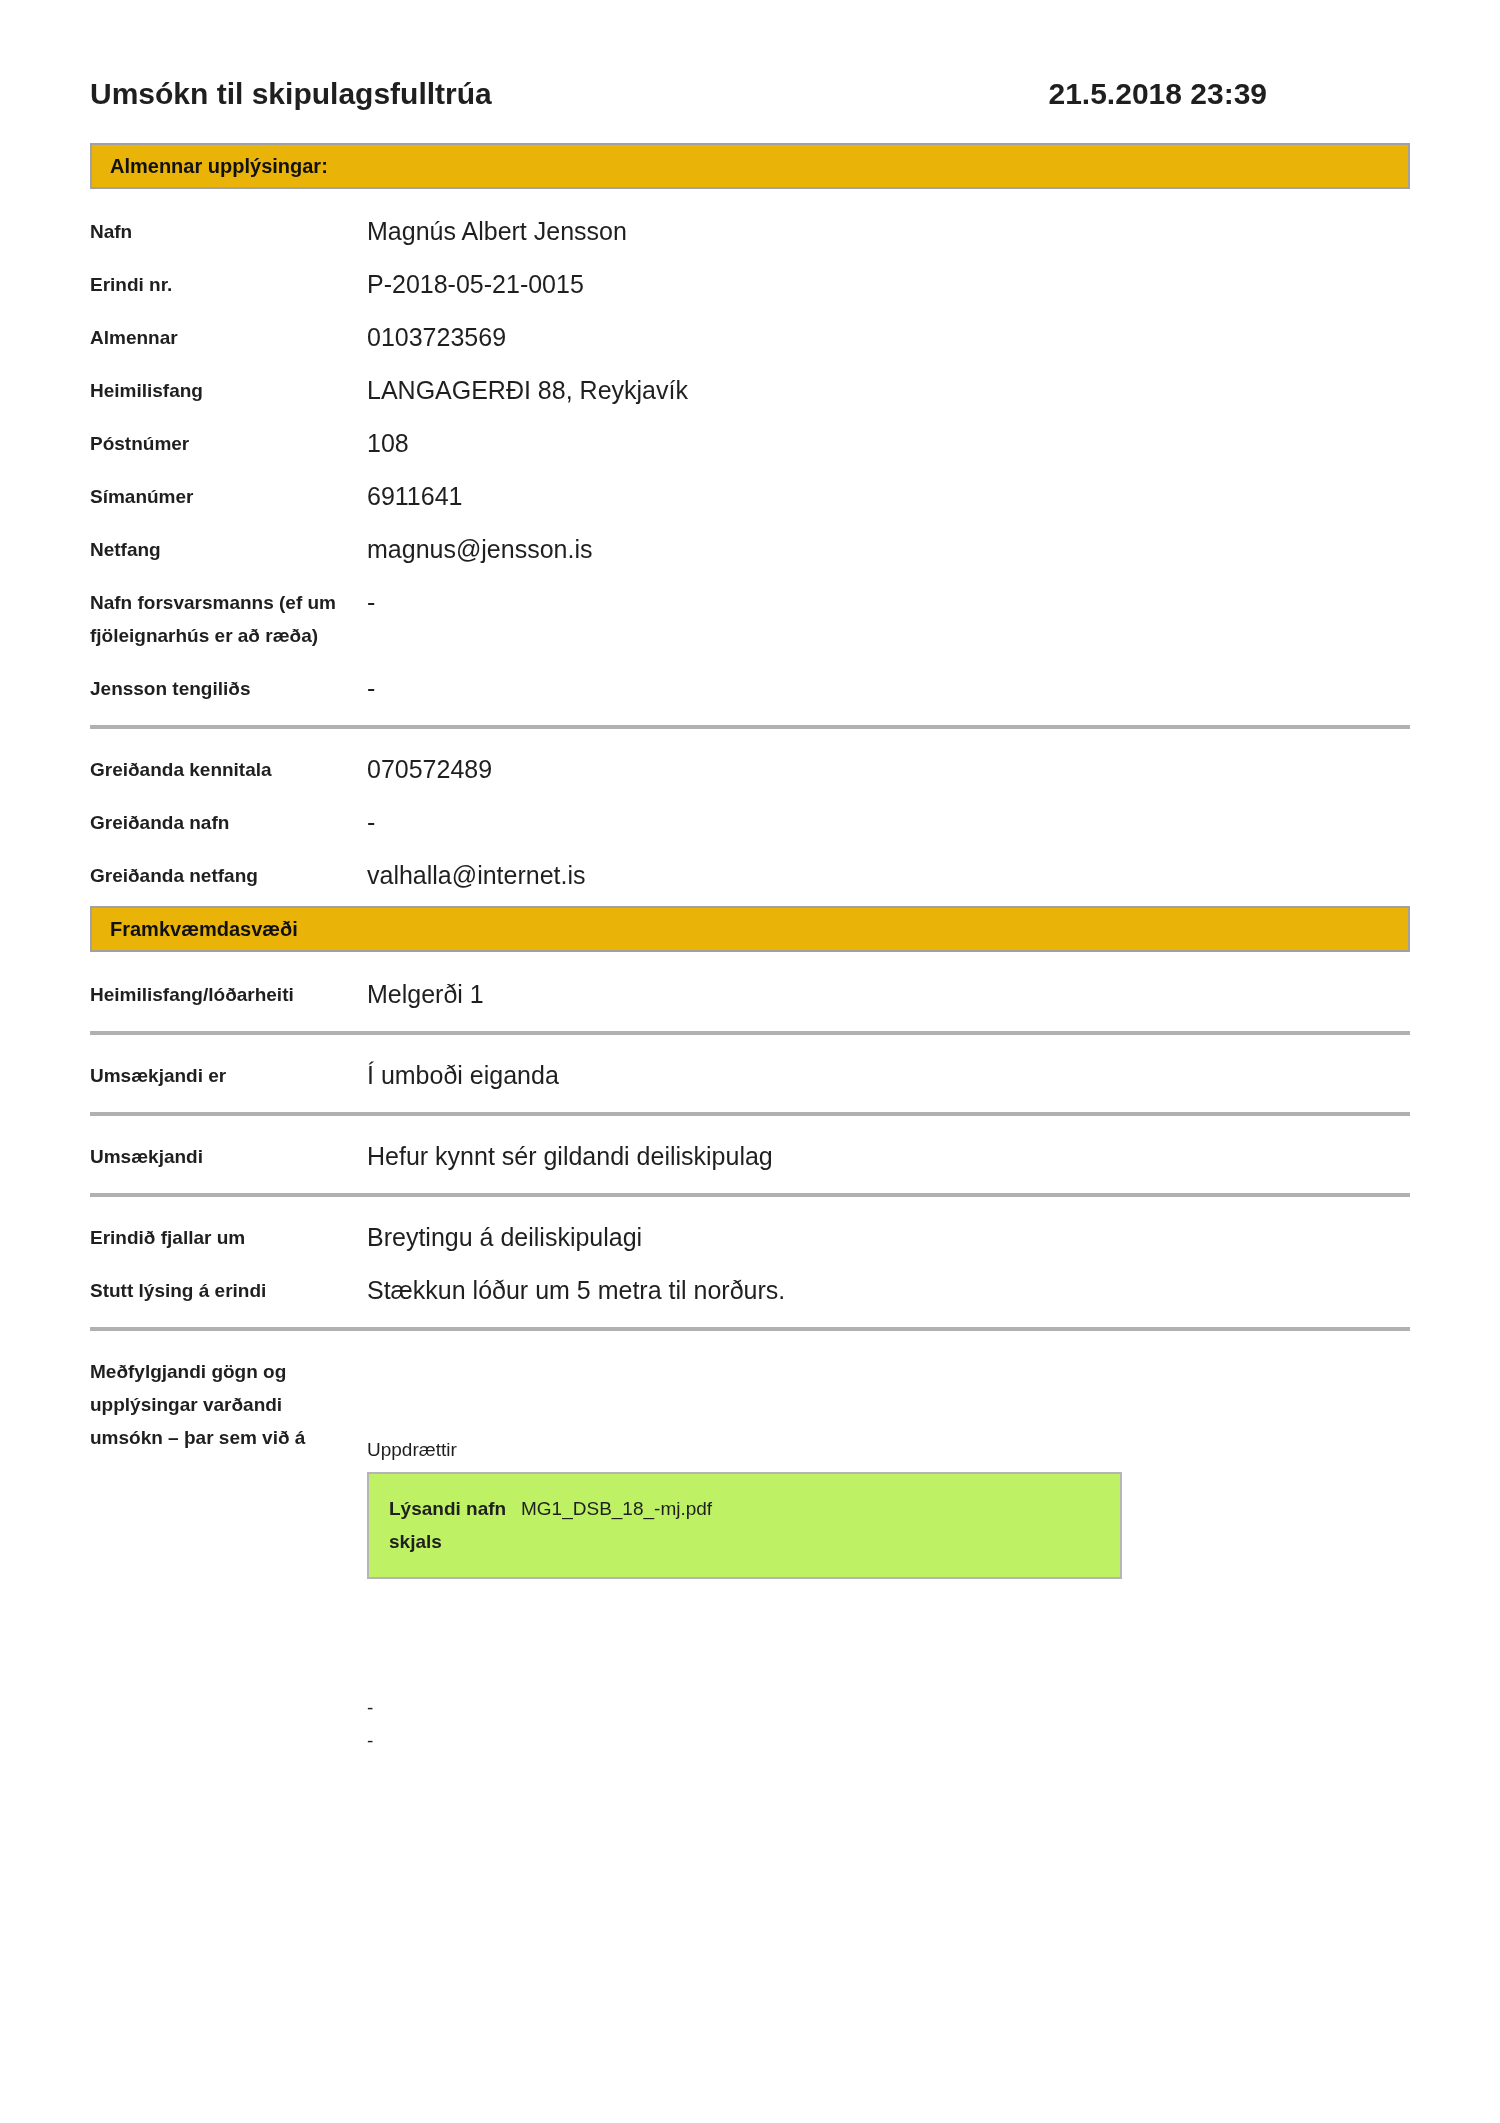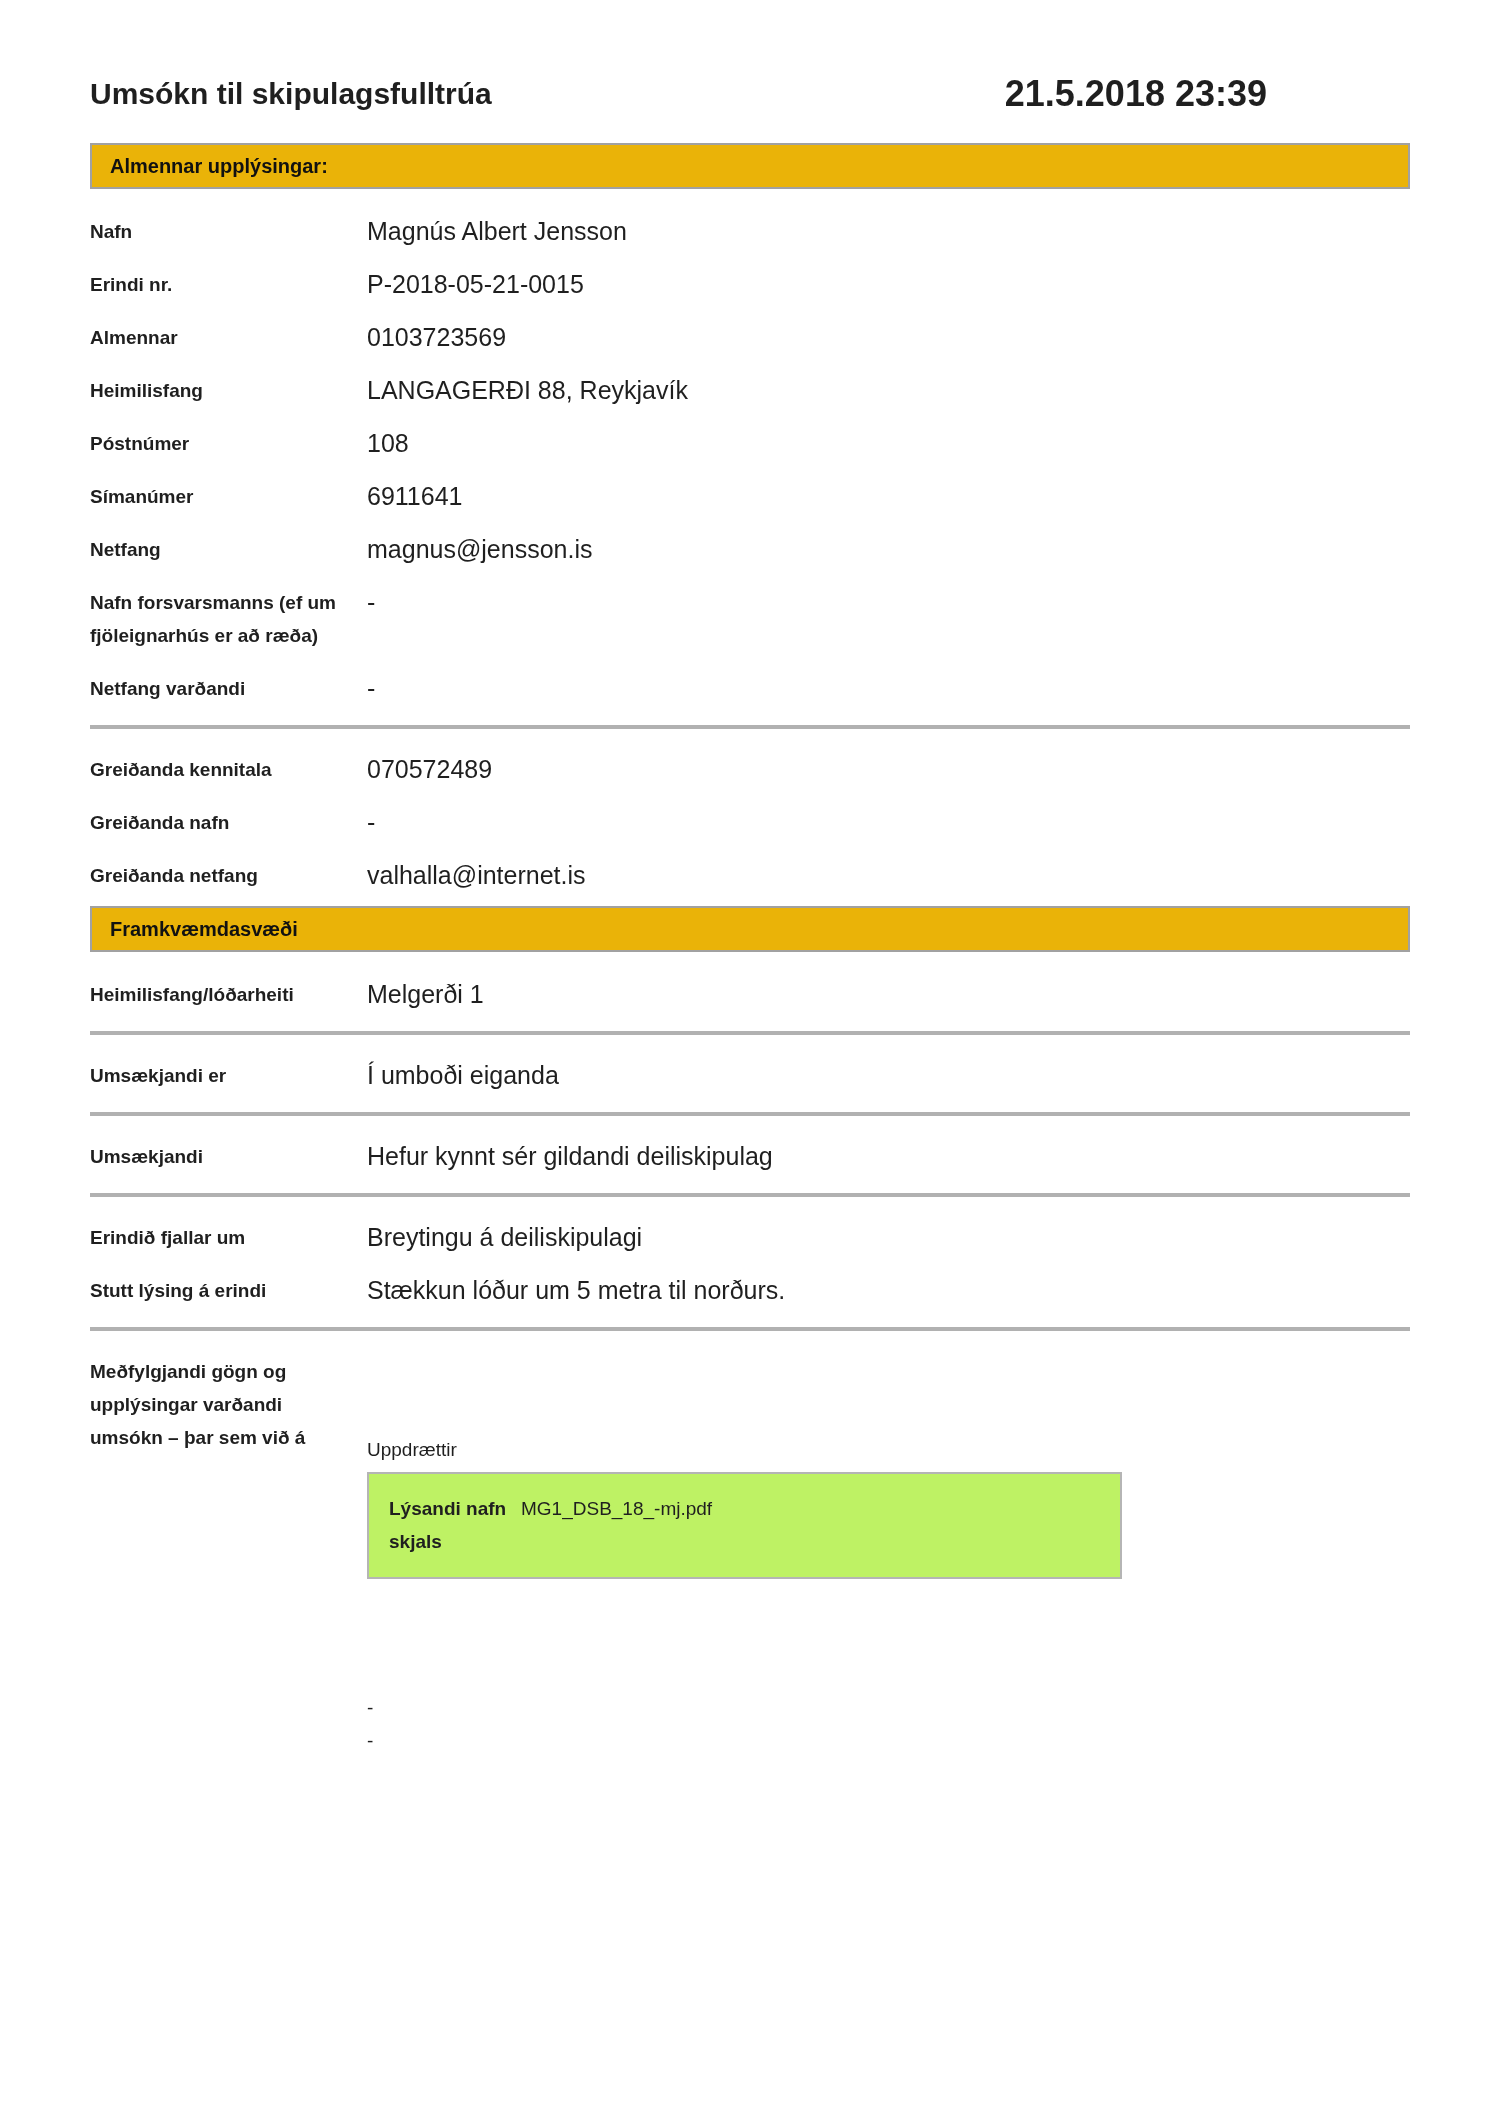--- a/index.html
+++ b/index.html
@@ -25,21 +25,21 @@
     justify-content: space-between;
     align-items: flex-start;
   }
   .doc-title {
     font-size: 30px;
     font-weight: bold;
     margin: 0;
     line-height: 36px;
   }
   .doc-timestamp {
-    font-size: 36px;
+    font-size: 30px;
     font-weight: bold;
     line-height: 36px;
     margin-right: 143px;
     white-space: nowrap;
     margin-left: 24px;
   }
   .section-bar {
     margin-top: 31px;
     height: 46px;
     background: #eab308;
@@ -150,21 +150,21 @@
     </div>
     <div class="row">
       <div class="f-label">Netfang</div>
       <div class="f-value">magnus@jensson.is</div>
     </div>
     <div class="row">
       <div class="f-label">Nafn forsvarsmanns (ef um fjöleignarhús er að ræða)</div>
       <div class="f-value">-</div>
     </div>
     <div class="row">
-      <div class="f-label">Netfang varðandi</div>
+      <div class="f-label">Jensson tengiliðs</div>
       <div class="f-value">-</div>
     </div>
 
     <div class="divider"></div>
 
     <div class="row">
       <div class="f-label">Greiðanda kennitala</div>
       <div class="f-value">070572489</div>
     </div>
     <div class="row">

